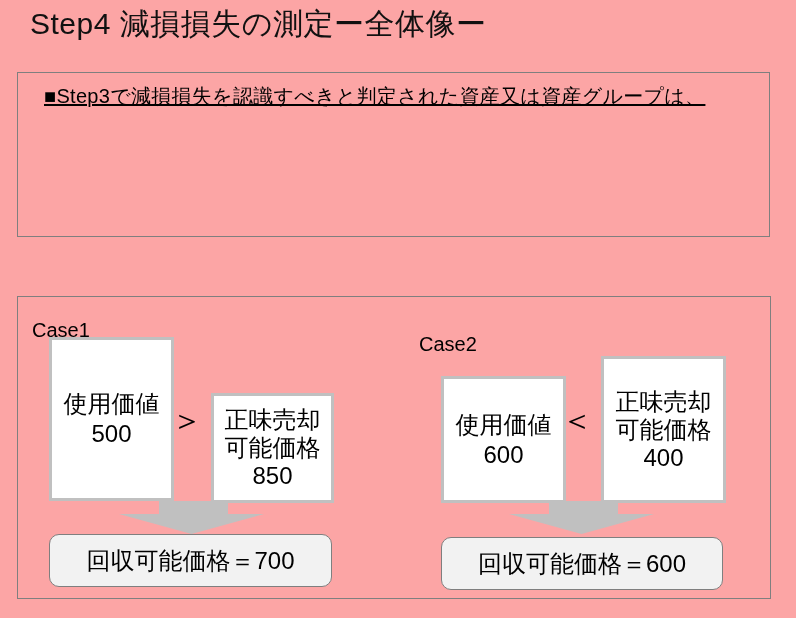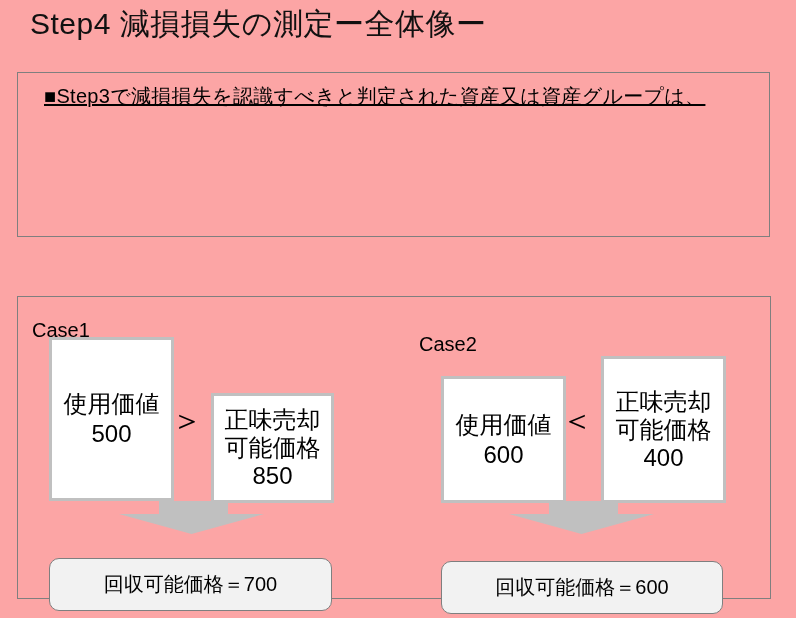--- a/index.html
+++ b/index.html
@@ -51,21 +51,21 @@
   }
   .cmp1{left:151px;top:103px;}
   .cmp2{left:541px;top:103px;}
   .down-arrow{position:absolute;width:145px;height:33px;}
   .arrow1{left:101px;top:204px;}
   .arrow2{left:491px;top:204px;}
   .result-box{
     position:absolute;height:53px;background:#f2f2f2;
     border:1.5px solid #7f7f7f;border-radius:10px;box-sizing:border-box;
     display:flex;align-items:center;justify-content:center;
-    font-size:20px;white-space:nowrap;margin-top:24px;
+    font-size:24px;white-space:nowrap;
   }
   .result1{left:31px;top:237px;width:283px;}
   .result2{left:423px;top:240px;width:282px;}
 </style>
 </head>
 <body>
 
 <div class="canvas">
 
   <div class="slide-title">Step4 減損損失の測定ー全体像ー</div>

